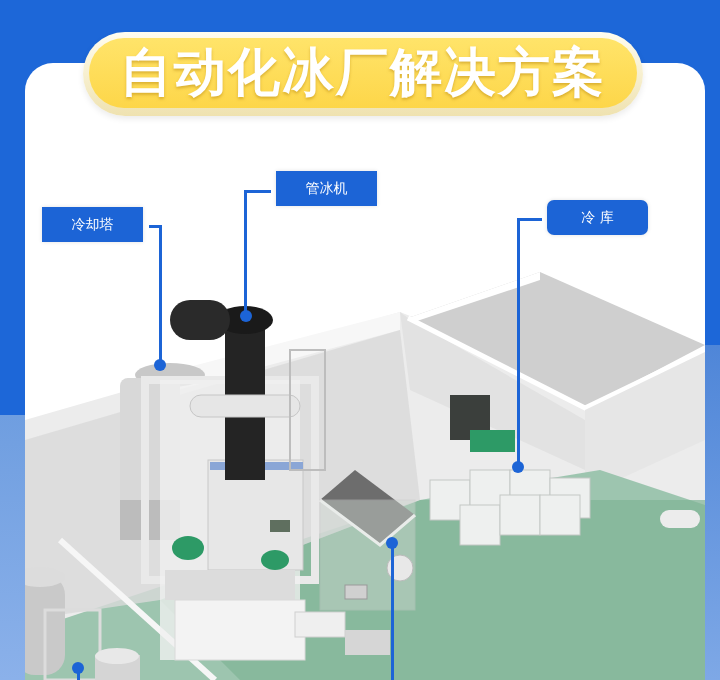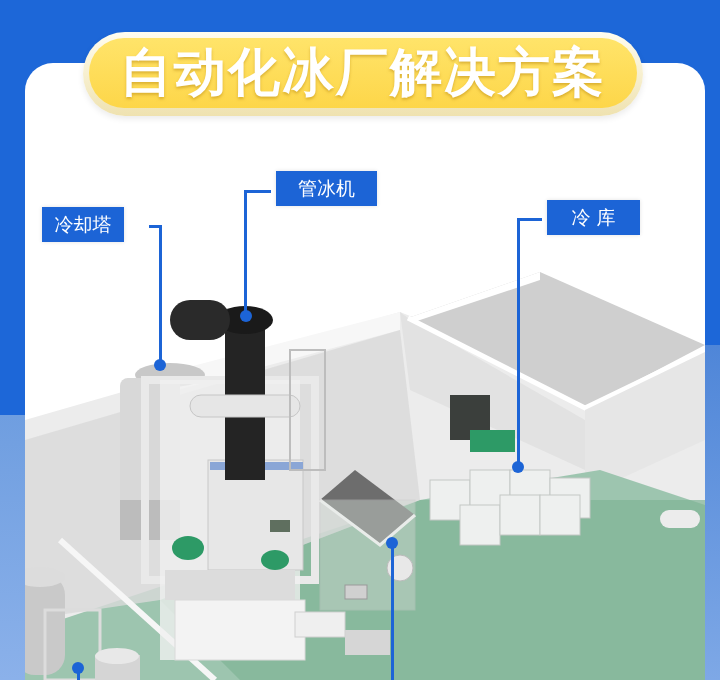--- a/index.html
+++ b/index.html
@@ -7,21 +7,21 @@
   .panel { position:absolute; left:25px; top:63px; width:680px; height:640px; background:#ffffff; border-radius:28px 28px 0 0; overflow:hidden; }
   .title-pill { position:absolute; left:83px; top:32px; width:560px; height:84px; border-radius:42px; background:linear-gradient(#fffdf0,#efe2b0); box-shadow:0 3px 6px rgba(0,0,0,0.08); }
   .title-inner { position:absolute; left:6px; top:6px; right:6px; bottom:8px; border-radius:36px; background:linear-gradient(#ffe46a,#fdd649); display:flex; align-items:center; justify-content:center; }
   .title-text { color:#ffffff; font-size:52px; font-weight:bold; letter-spacing:2px; text-shadow:0 2px 3px rgba(190,140,20,0.55); }
 
   
   .scene { position:absolute; left:0; top:0; width:720px; height:680px; }
   .glass-left { position:absolute; left:0; top:415px; width:25px; height:265px; background:linear-gradient(#6f9ee0,#8bb1ea); }
   .glass-right { position:absolute; left:705px; top:345px; width:15px; height:335px; background:linear-gradient(#4f86d8,#7ea8e6); }
 
-  .label { position:absolute; height:35px; background:#1c64d6; color:#fff; font-size:19px; display:flex; align-items:center; justify-content:center; box-shadow:0 0 4px rgba(0,0,0,0.12); }
+  .label { position:absolute; height:35px; background:#1c64d6; color:#fff; font-size:14px; display:flex; align-items:center; justify-content:center; box-shadow:0 0 4px rgba(0,0,0,0.12); }
   .line { position:absolute; background:#1c64d6; }
   .dot { position:absolute; width:12px; height:12px; border-radius:50%; background:#1c64d6; }
 </style>
 </head>
 <body>
 
 <div class="panel"></div>
 
 <svg class="scene" viewBox="0 0 720 680" width="720" height="680">
 
@@ -95,31 +95,31 @@
 
 <div class="glass-left"></div>
 <div class="glass-right"></div>
 
 <div class="title-pill">
   <div class="title-inner">
     <span class="title-text">自动化冰厂解决方案</span>
   </div>
 </div>
 
-<div class="label" style="left:42px; top:207px; width:82px;">冷却塔</div>
+<div class="label" style="left:42px; top:207px; width:101px;">冷却塔</div>
 <div class="line" style="left:149px; top:225px; width:13px; height:3px;"></div>
 <div class="line" style="left:159px; top:225px; width:3px; height:140px;"></div>
 <div class="dot" style="left:154px; top:359px;"></div>
 
 <div class="label" style="left:276px; top:171px; width:101px;">管冰机</div>
 <div class="line" style="left:244px; top:190px; width:27px; height:3px;"></div>
 <div class="line" style="left:244px; top:190px; width:3px; height:126px;"></div>
 <div class="dot" style="left:240px; top:310px;"></div>
 
-<div class="label" style="left:547px; top:200px; width:93px;">冷 库</div>
+<div class="label" style="left:547px; top:200px; width:101px;border-radius:7px;">冷 库</div>
 <div class="line" style="left:517px; top:218px; width:25px; height:3px;"></div>
 <div class="line" style="left:517px; top:218px; width:3px; height:249px;"></div>
 <div class="dot" style="left:512px; top:461px;"></div>
 
 <div class="dot" style="left:386px; top:537px;"></div>
 <div class="line" style="left:391px; top:543px; width:3px; height:137px;"></div>
 
 <div class="dot" style="left:72px; top:662px;"></div>
 <div class="line" style="left:77px; top:668px; width:3px; height:12px;"></div>
 

